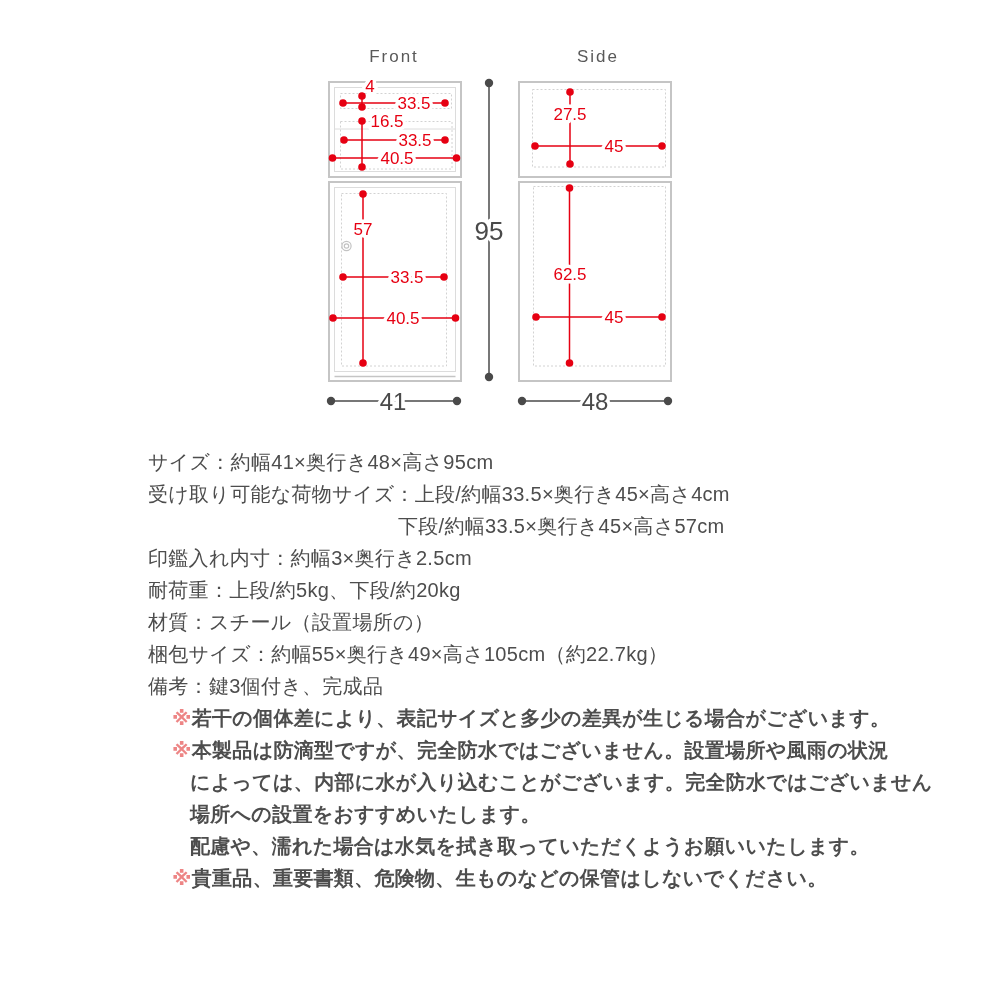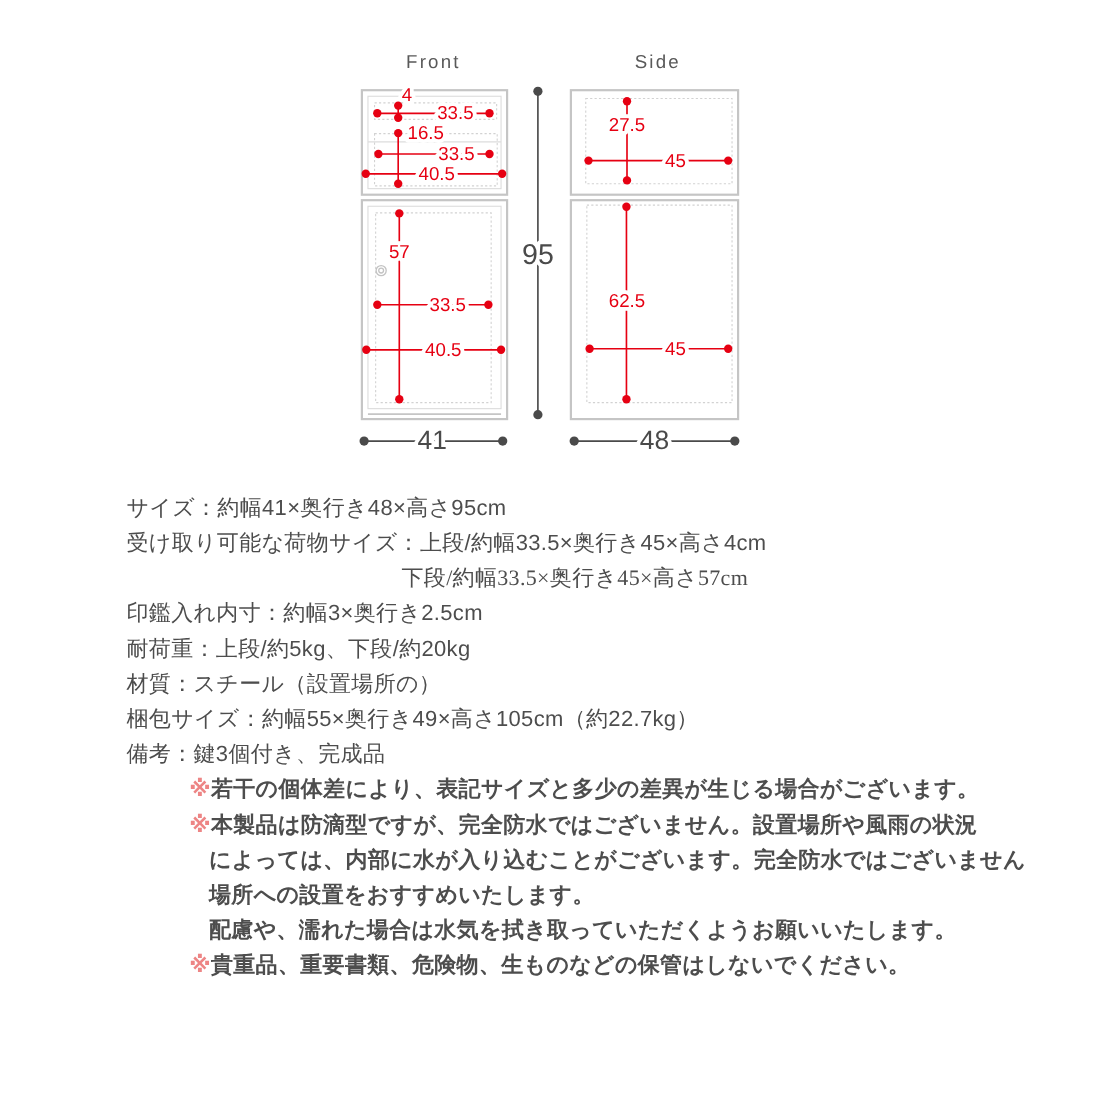--- a/index.html
+++ b/index.html
@@ -26,22 +26,22 @@
   .dnum{fill:#4a4a4a;font-size:24px;text-anchor:middle;dominant-baseline:central;}
   .dnum-big{fill:#4a4a4a;font-size:26px;text-anchor:middle;dominant-baseline:central;}
   .viewlabel{fill:#595959;font-size:17px;letter-spacing:2px;text-anchor:middle;stroke-width:0;}
 
   
   .textblock{
     position:absolute;top:446px;left:115px;width:810px;
     font-size:20px;line-height:32px;color:#4d4d4d;letter-spacing:0.3px;
     white-space:nowrap;
   }
-  .spec-line{padding-left:0;}
-  .spec-line.indent2{padding-left:250px;font-family:Liberation Serif, serif;}
+  .spec-line{padding-left:0;margin-left:33px;}
+  .spec-line.indent2{padding-left:250px;}
   .note-line{padding-left:57px;font-weight:bold;}
   .note-line.cont{padding-left:75px;}
   .note-mark{color:#ed8585;}
 </style>
 </head>
 <body>
 
 <svg class="diagram" width="1000" height="430" viewBox="0 0 1000 430">
 
   <text class="viewlabel" x="394" y="62">Front</text>

